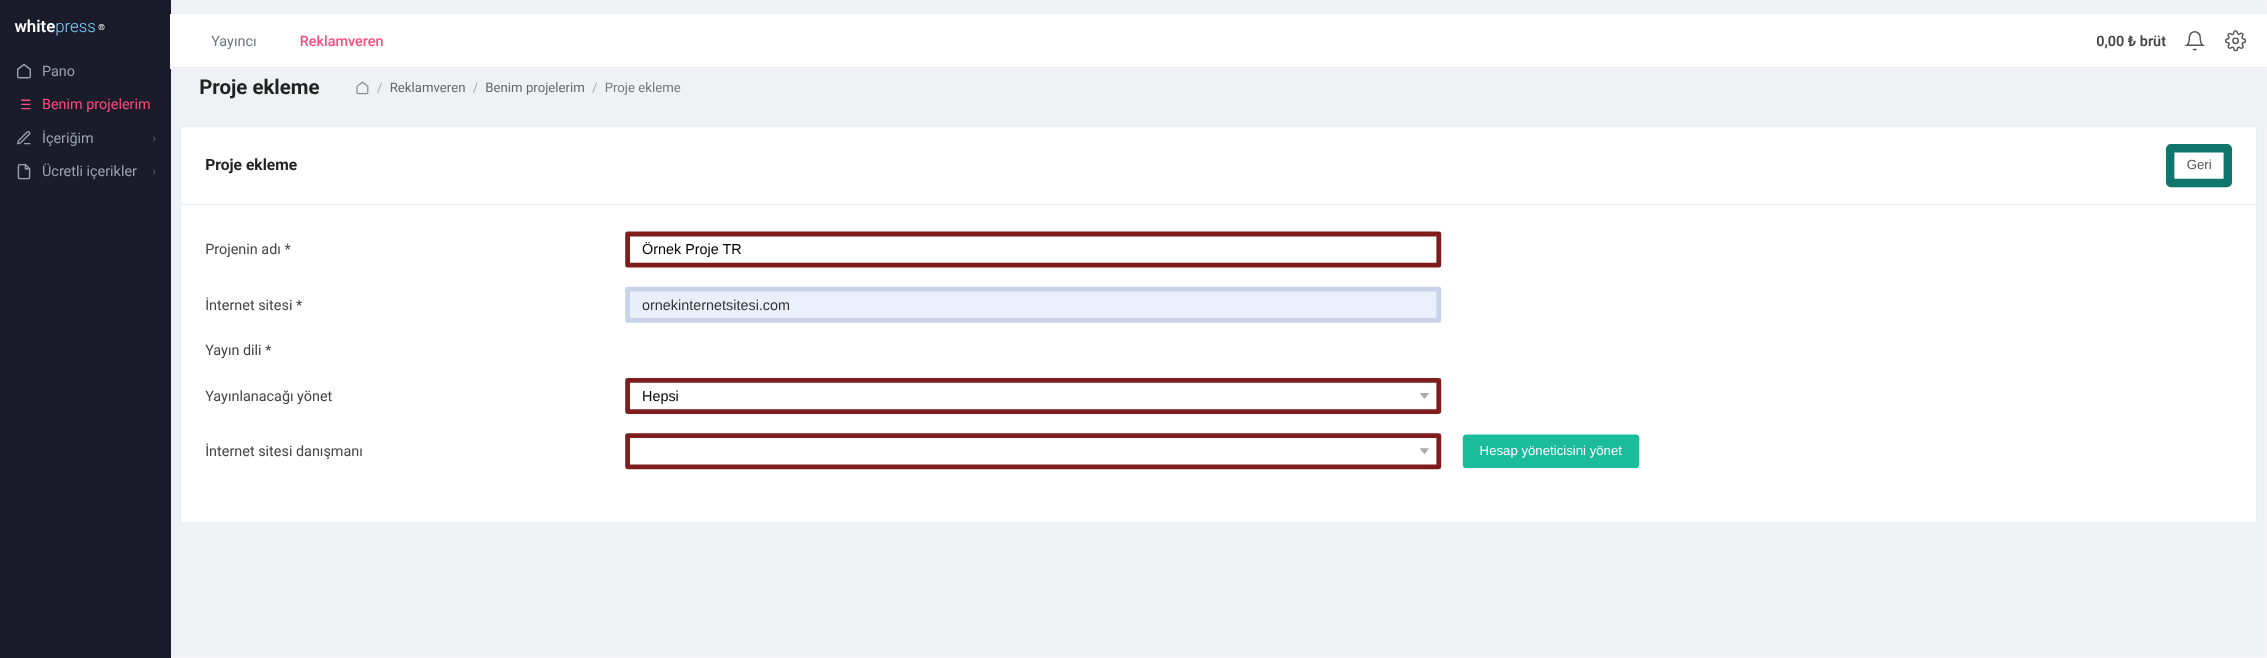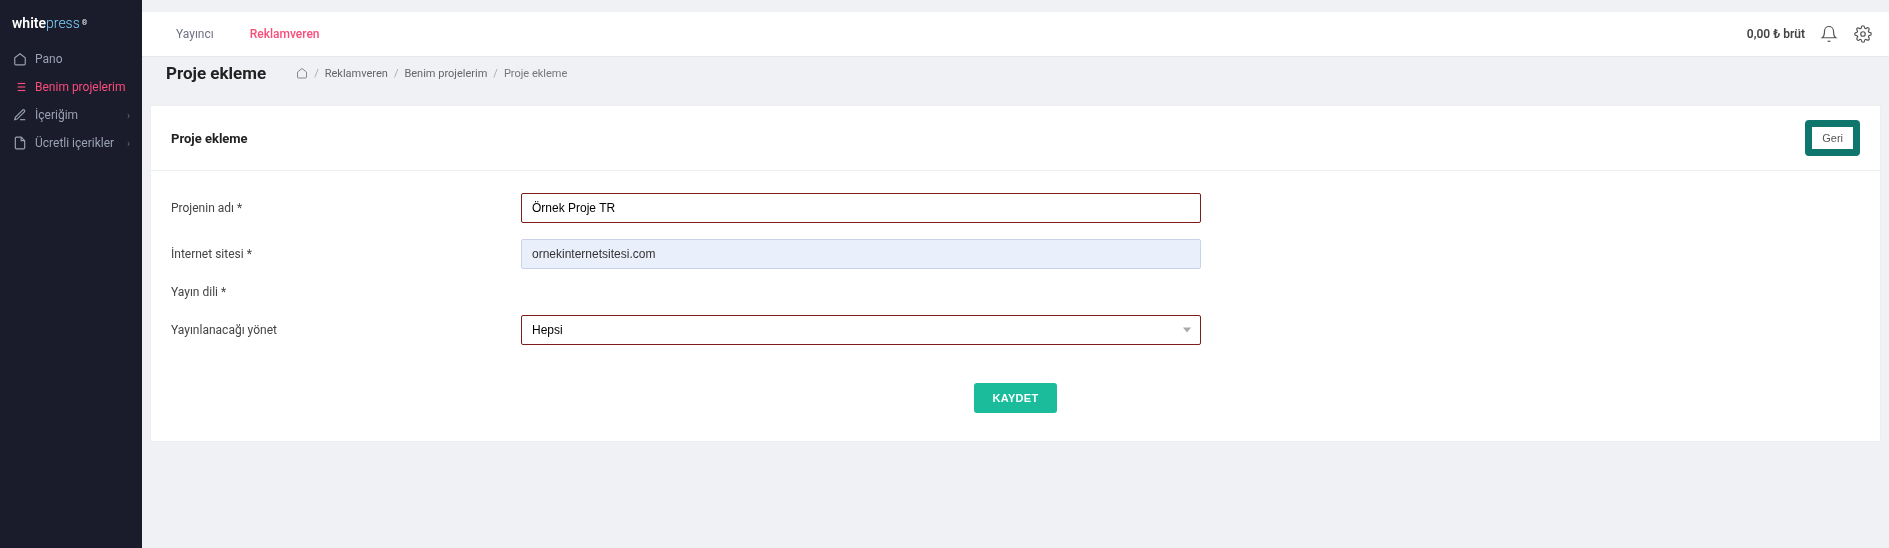--- a/index.html
+++ b/index.html
@@ -38,21 +38,21 @@
 
   .panel { margin: 0 8px 20px 8px; background: #fff; border: 1px solid #eceef2; }
   .panel-header { display: flex; align-items: center; padding: 14px 20px; border-bottom: 1px solid #eceef2; }
   .panel-title { font-size: 13px; font-weight: 700; color:#222; }
   .btn-outline { margin-left: auto; border: 7px solid #0f766e; background: #fff; color: #555; border-radius: 4px; padding: 5px 10px; font-size: 11px; cursor: pointer; }
   .panel-body { padding: 22px 20px 28px 20px; }
 
   .form-row { display: flex; align-items: center; margin-bottom: 16px; }
   .form-label { width: 350px; font-size: 12px; color: #444; }
   .control-cell { width: 680px; position: relative; }
-  .input, .select { width: 100%; height: 30px; border: 1px solid #7f1d1d; border-radius: 2px; padding: 0 10px; font-size: 12px; background: #fff; }
+  .input, .select { width: 100%; height: 30px; border: 4px solid #7f1d1d; border-radius: 2px; padding: 0 10px; font-size: 12px; background: #fff; }
   .input.filled-web { background: #eaf0fb; border-color: #c8d3ea; color:#333; font-weight:500;}
   .select.highlight { border-color: #4c84ff; box-shadow: 0 0 0 1px rgba(76,132,255,.2); }
   .select { appearance: none; -webkit-appearance: none; cursor: pointer; padding-right: 28px; background-image: none; position:relative; }
   .select-wrap { position: relative; }
   .select-wrap::after { content: ""; position: absolute; right: 10px; top: 50%; width: 0; height: 0; border-left: 4px solid transparent; border-right: 4px solid transparent; border-top: 5px solid #aaa; transform: translateY(-50%); pointer-events: none; }
   .help-icon { position: absolute; right: -28px; top: 50%; transform: translateY(-50%); width:16px; height:16px; border:1.5px solid #4c84ff; border-radius:50%; display:flex; align-items:center; justify-content:center; font-size:10px; color:#4c84ff; cursor:pointer; }
   .btn-teal { margin-left: 18px; background: #1abc9c; border: none; color: #fff; border-radius: 3px; padding: 8px 14px; font-size: 11px; cursor: pointer; }
   .actions { text-align: center; margin-top: 38px; }
   .btn-save { background: #1abc9c; border: none; color: #fff; border-radius: 3px; padding: 9px 18px; font-size: 11px; font-weight:600; cursor: pointer; letter-spacing:.3px; }
 
@@ -192,20 +192,26 @@
 
       <div class="form-row">
         <label class="form-label">Yayınlanacağı yönet</label>
         <div class="control-cell">
           <div class="select-wrap">
             <input readonly="" class="select" value="Hepsi" style="">
           </div>
         </div>
       </div>
 
-
-      <div class="actions">
-        <button class="btn-save">KAYDET</button>
-      </div>
+      <div class="form-row">
+        <label class="form-label">İnternet sitesi danışmanı</label>
+        <div class="control-cell" style="display:flex; align-items:center;">
+          <div class="select-wrap" style="flex:1;">
+            <input readonly="" class="select" value="" style="">
+          </div>
+        </div>
+        <button class="btn-teal">Hesap yöneticisini yönet</button>
+      </div>
+
 
     </div>
   </section>
 </main>
 
 </body></html>

